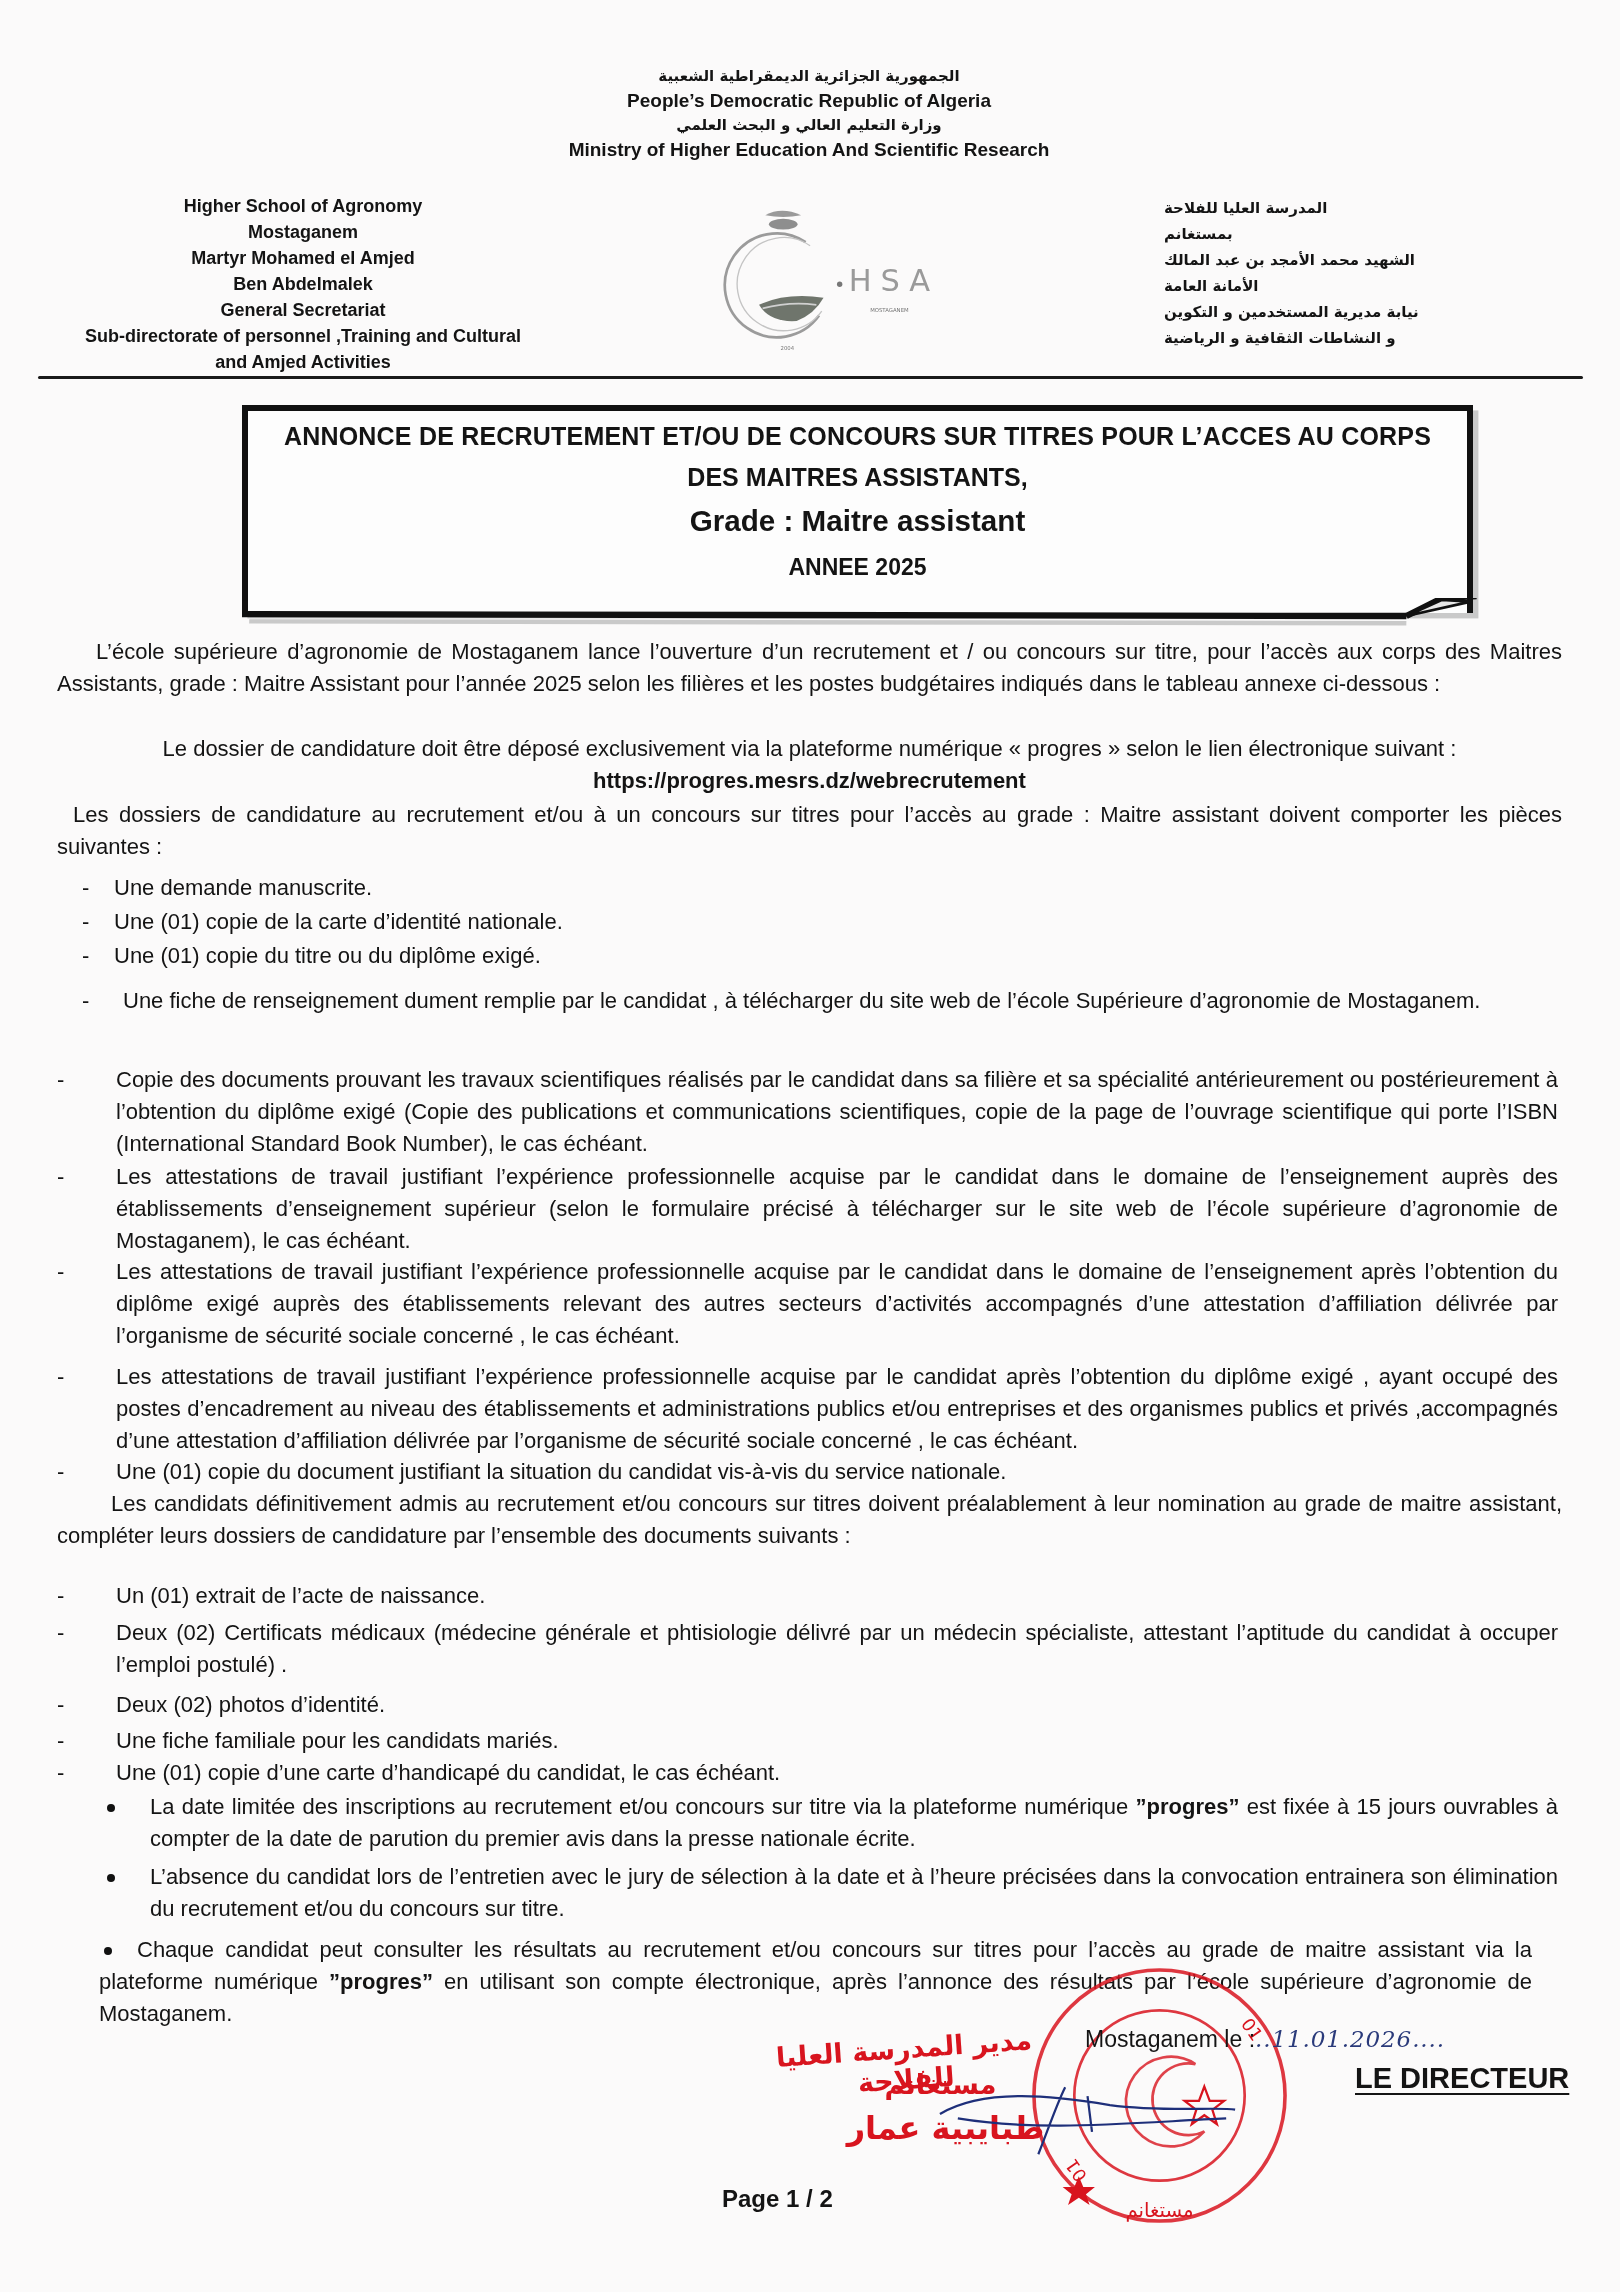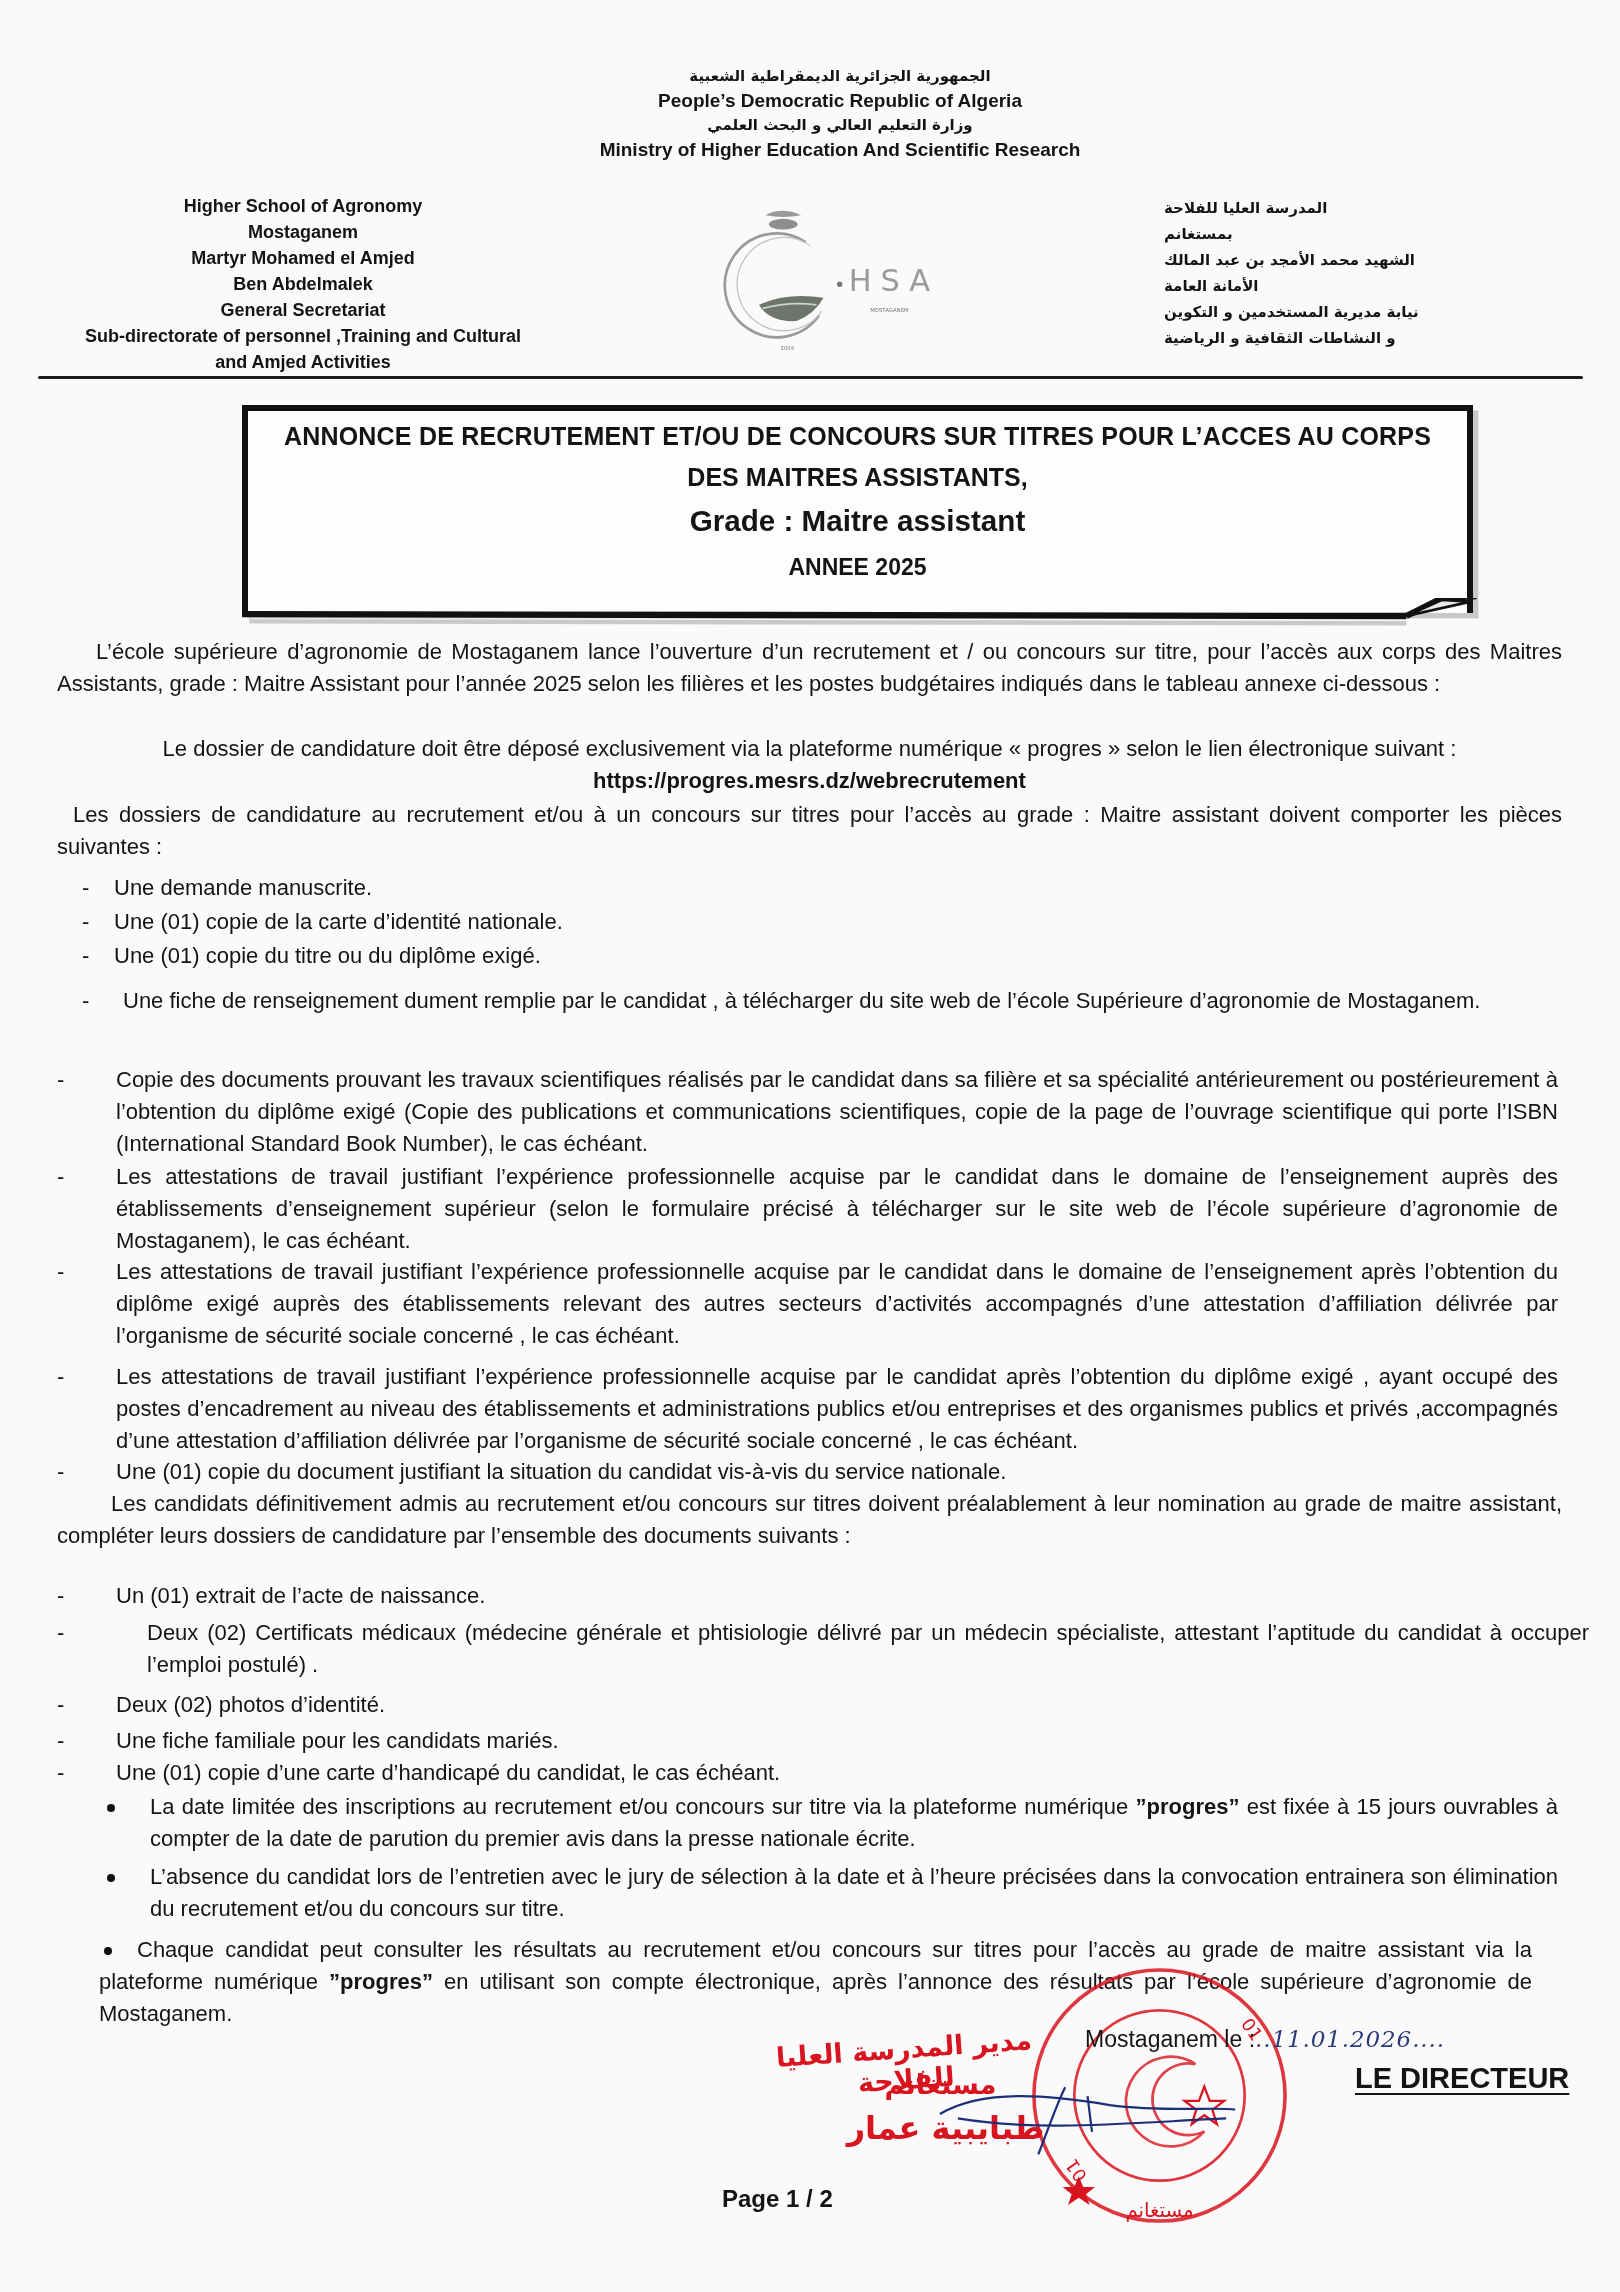--- a/index.html
+++ b/index.html
@@ -7,21 +7,21 @@
     width:1620px; height:2293px; overflow:hidden;
     background:#fbfafa;
     font-family:"Liberation Sans Narrow","Liberation Sans", sans-serif;
     color:#141414;
     position:relative;
   }
   .page { position:absolute; left:0; top:0; width:1620px; height:2293px; }
   .abs { position:absolute; }
 
   
-  .top-center { position:absolute; left:531px; top:64px; width:618px; text-align:center; font-weight:bold; }
+  .top-center { position:absolute; left:500px; top:64px; width:618px; text-align:center; font-weight:bold; }
   .top-center .ar { font-family:"DejaVu Sans", sans-serif; font-size:15px; line-height:24px; direction:rtl; }
   .top-center .en { font-size:19px; line-height:25px; }
 
   
   .left-block { position:absolute; left:70px; top:193px; width:466px; text-align:center; font-weight:bold; font-size:18px; line-height:26px; }
 
   
   .right-block { position:absolute; left:1164px; top:195px; width:296px; text-align:left; font-weight:bold; font-family:"DejaVu Sans", sans-serif; font-size:15px; line-height:26px; direction:rtl; }
 
   
@@ -170,21 +170,21 @@
   </div>
 
   <div class="body-text para" style="top:1488px; text-indent:54px;">Les candidats définitivement admis au recrutement et/ou concours sur titres doivent préalablement à leur nomination  au grade de maitre assistant, compléter leurs dossiers de candidature par l’ensemble des documents suivants :</div>
 
   <div class="dash-item" style="left:57px; top:1580px; width:1505px;">
     <span class="dash">-</span>
       <span class="txt" style="left:59px; width:1442px;">Un (01)  extrait de l’acte de naissance.</span>
   </div>
   <div class="dash-item" style="left:57px; top:1617px; width:1505px;">
     <span class="dash">-</span>
-      <span class="txt" style="left:59px; width:1442px;margin-left:31px;">Deux (02) Certificats médicaux (médecine générale et phtisiologie délivré par un médecin spécialiste, attestant l’aptitude du candidat à occuper l’emploi postulé) .</span>
+      <span class="txt" style="left:59px; width:1442px;">Deux (02) Certificats médicaux (médecine générale et phtisiologie délivré par un médecin spécialiste, attestant l’aptitude du candidat à occuper l’emploi postulé) .</span>
   </div>
   <div class="dash-item" style="left:57px; top:1689px; width:1505px;">
     <span class="dash">-</span>
       <span class="txt" style="left:59px; width:1442px;">Deux (02)  photos d’identité.</span>
   </div>
   <div class="dash-item" style="left:57px; top:1725px; width:1505px;">
     <span class="dash">-</span>
       <span class="txt" style="left:59px; width:1442px;">Une fiche familiale pour les candidats mariés.</span>
   </div>
   <div class="dash-item" style="left:57px; top:1757px; width:1505px;">

